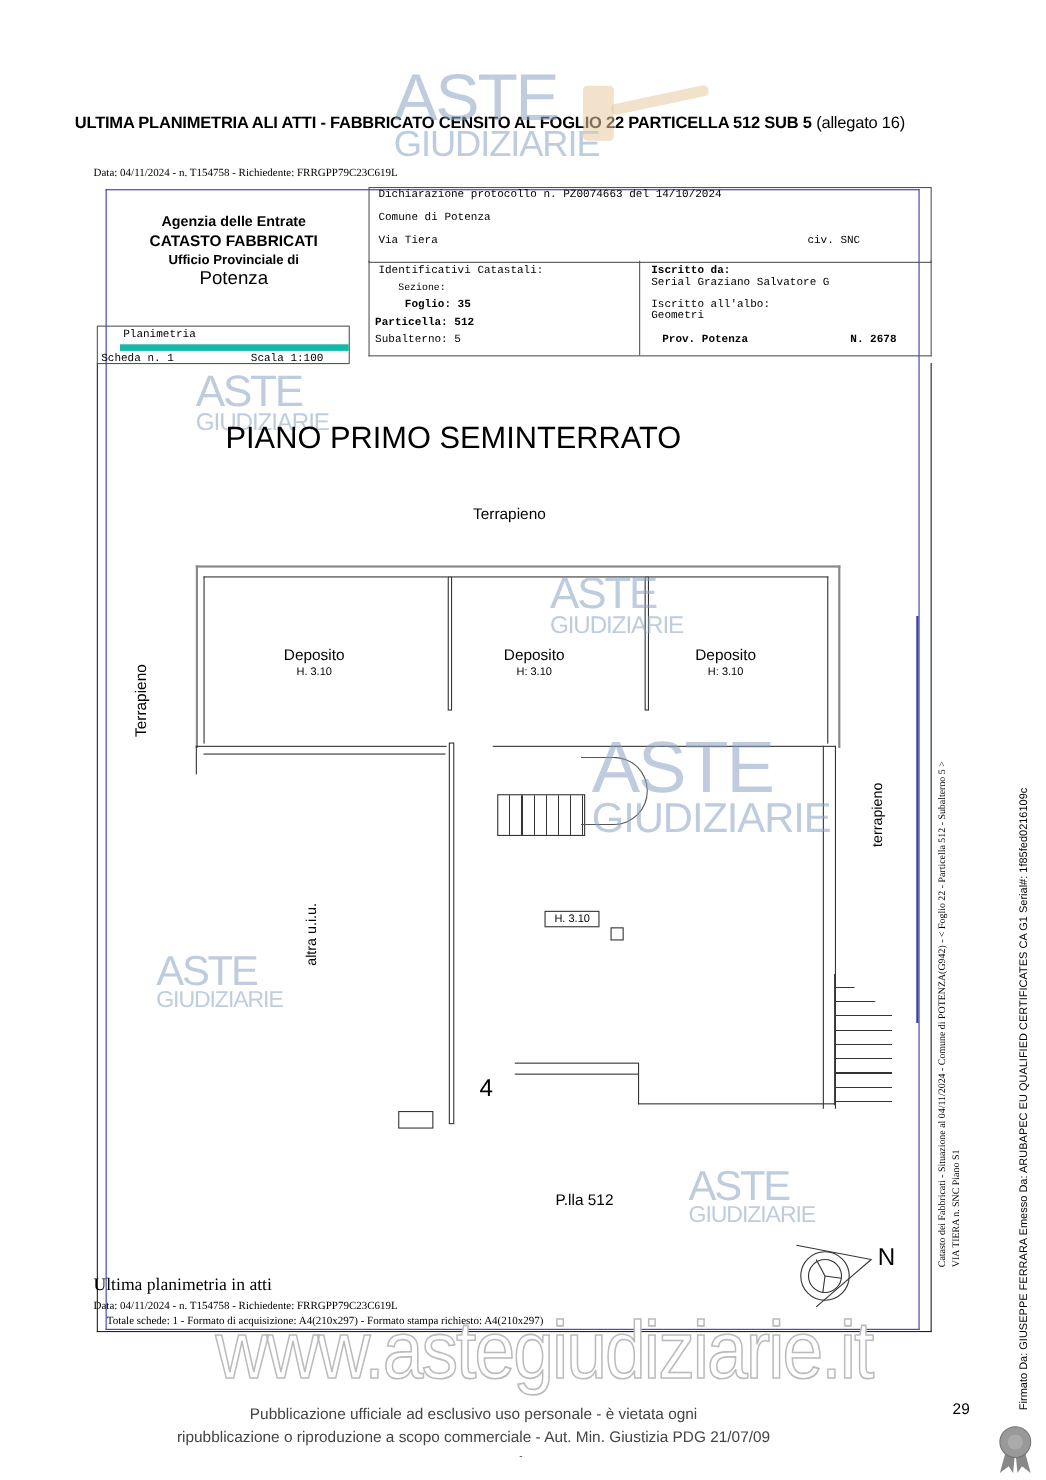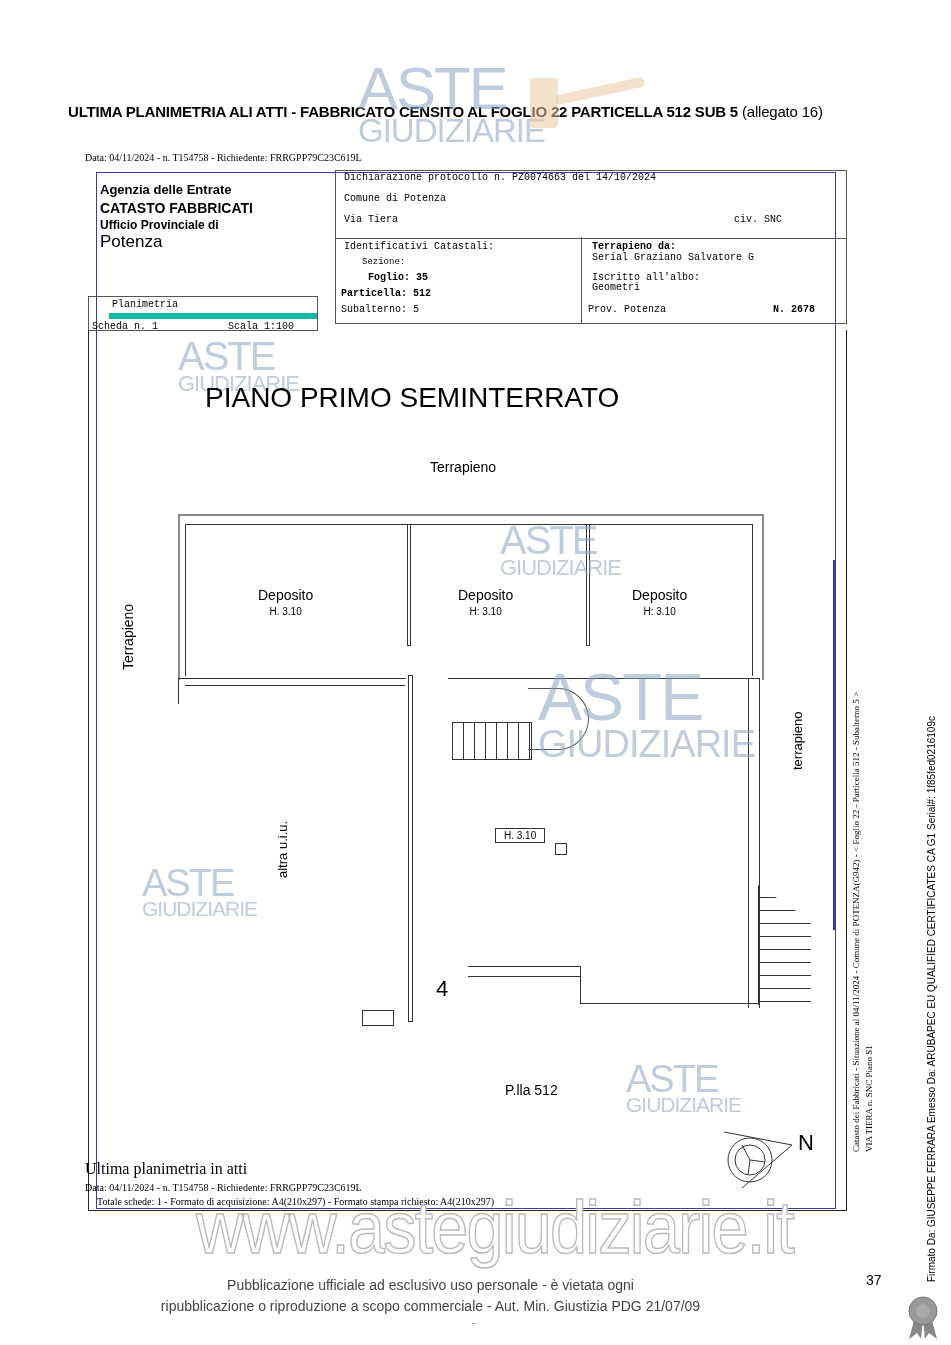--- a/index.html
+++ b/index.html
@@ -41,21 +41,21 @@
 
 <div class="abs serif datehdr">Data: 04/11/2024 - n. T154758 - Richiedente: FRRGPP79C23C619L</div>
 
 <div class="abs blueline" style="left:96px;top:172px;width:740px;height:1px;"></div>
 <div class="abs blueline" style="left:96px;top:1208px;width:740px;height:1px;"></div>
 <div class="abs blueline" style="left:96px;top:172px;width:1px;height:1037px;"></div>
 <div class="abs blueline" style="left:835px;top:172px;width:1px;height:1037px;"></div>
 
 <div class="abs" style="left:88px;top:330px;width:757px;height:880px;border:1px solid #222;border-top:none;"></div>
 
-<div class="abs" style="left:100px;top:182px;width:225px;">
+<div class="abs" style="left:100px;top:193px;width:225px;text-align:center;">
   <div style="font-size:13px;font-weight:bold;">Agenzia delle Entrate</div>
   <div style="font-size:14px;font-weight:bold;margin-top:3px;">CATASTO FABBRICATI</div>
   <div style="font-size:12px;font-weight:bold;margin-top:2px;">Ufficio Provinciale di</div>
   <div style="font-size:17px;margin-top:0;">Potenza</div>
 </div>
 
 <div class="abs box mono" style="left:88px;top:296px;width:228px;height:33px;font-size:10px;">
   <div style="padding:2px 3px;border-bottom:6px solid #14b8a6;height:12px;margin-left:20px;">Planimetria</div>
   <div style="padding:2px 3px;display:flex;justify-content:space-between;">
     <span>Scheda n. 1</span>
@@ -69,25 +69,25 @@
   <div style="position:absolute;left:8px;top:43px;">Via Tiera</div>
   <div style="position:absolute;left:398px;top:43px;">civ. SNC</div>
 </div>
 <div class="abs box mono" style="left:335px;top:237px;width:510px;height:86px;font-size:10px;border-top:none;">
   <div style="position:absolute;left:245px;top:0;width:1px;height:86px;background:#555;"></div>
   <div style="position:absolute;left:8px;top:4px;">Identificativi Catastali:</div>
   <div style="position:absolute;left:26px;top:20px;font-size:9px;">Sezione:</div>
   <div style="position:absolute;left:32px;top:35px;font-weight:bold;">Foglio: 35</div>
   <div style="position:absolute;left:5px;top:51px;font-weight:bold;">Particella: 512</div>
   <div style="position:absolute;left:5px;top:67px;">Subalterno: 5</div>
-  <div style="position:absolute;left:256px;top:4px;font-weight:bold;">Terrapieno da:</div>
+  <div style="position:absolute;left:256px;top:4px;font-weight:bold;">Iscritto da:</div>
   <div style="position:absolute;left:256px;top:15px;">Serial Graziano Salvatore G</div>
   <div style="position:absolute;left:256px;top:35px;">Iscritto all'albo:</div>
   <div style="position:absolute;left:256px;top:45px;">Geometri</div>
-  <div style="position:absolute;left:252px;top:67px;font-weight:normal;">Prov. Potenza</div>
+  <div style="position:absolute;left:266px;top:67px;font-weight:bold;">Prov. Potenza</div>
   <div style="position:absolute;left:437px;top:67px;font-weight:bold;">N. 2678</div>
 </div>
 
 <div class="abs wm" style="left:178px;top:338px;">
   <div class="a" style="font-size:40px;">ASTE</div>
   <div class="g" style="font-size:22px;">GIUDIZIARIE</div>
 </div>
 
 <div class="abs" style="left:205px;top:382px;font-size:28px;">PIANO PRIMO SEMINTERRATO</div>
 <div class="abs" style="left:430px;top:459px;font-size:14px;">Terrapieno</div>
@@ -171,21 +171,21 @@
 <div class="abs serif" style="left:85px;top:1182px;font-size:10px;">Data: 04/11/2024 - n. T154758 - Richiedente: FRRGPP79C23C619L</div>
 <div class="abs serif" style="left:85px;top:1196px;font-size:10px;margin-left:12px;">Totale schede: 1 - Formato di acquisizione: A4(210x297)  - Formato stampa richiesto: A4(210x297)</div>
 
 <div class="abs" style="left:196px;top:1185px;font-size:74px;color:#fff;-webkit-text-stroke:1.5px #bbb;letter-spacing:-2px;transform:scaleX(0.9);transform-origin:left;">www.astegiudiziarie.it</div>
 
 <div class="abs blueline" style="left:833px;top:560px;width:2px;height:370px;"></div>
 <div class="abs vert serif" style="left:851px;top:1152px;font-size:9px;">Catasto dei Fabbricati - Situazione al 04/11/2024 - Comune di POTENZA(G942) - &lt; Foglio 22 - Particella 512 - Subalterno 5 &gt;</div>
 <div class="abs vert serif" style="left:864px;top:1152px;font-size:9px;">VIA TIERA n. SNC Piano S1</div>
 <div class="abs vert" style="left:926px;top:1282px;font-size:10px;">Firmato Da: GIUSEPPE FERRARA Emesso Da: ARUBAPEC EU QUALIFIED CERTIFICATES CA G1 Serial#: 1f85fed0216109c</div>
 
-<div class="abs" style="left:866px;top:1272px;font-size:14px;">37</div>
+<div class="abs" style="left:866px;top:1272px;font-size:14px;">29</div>
 
 <div class="abs" style="left:905px;top:1295px;">
   <svg width="36" height="46" viewBox="0 0 36 46">
     <polygon points="10,22 4,44 12,38 16,44 18,24" fill="#888"></polygon>
     <polygon points="26,22 32,44 24,38 20,44 18,24" fill="#888"></polygon>
     <circle cx="18" cy="16" r="14" fill="#999" stroke="#777"></circle>
     <circle cx="18" cy="16" r="7" fill="#aaa"></circle>
   </svg>
 </div>
 

